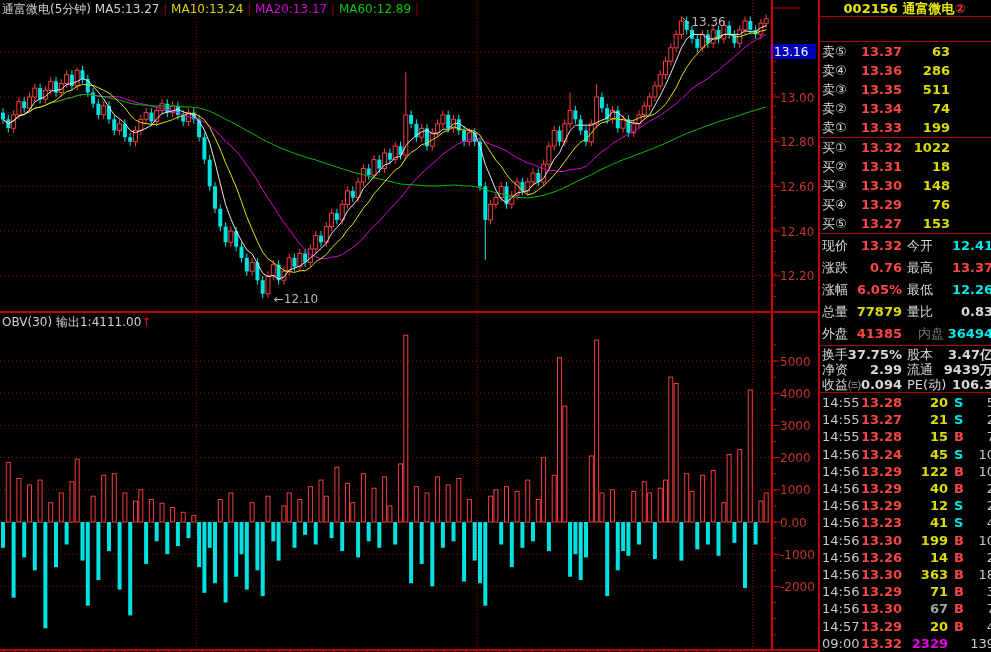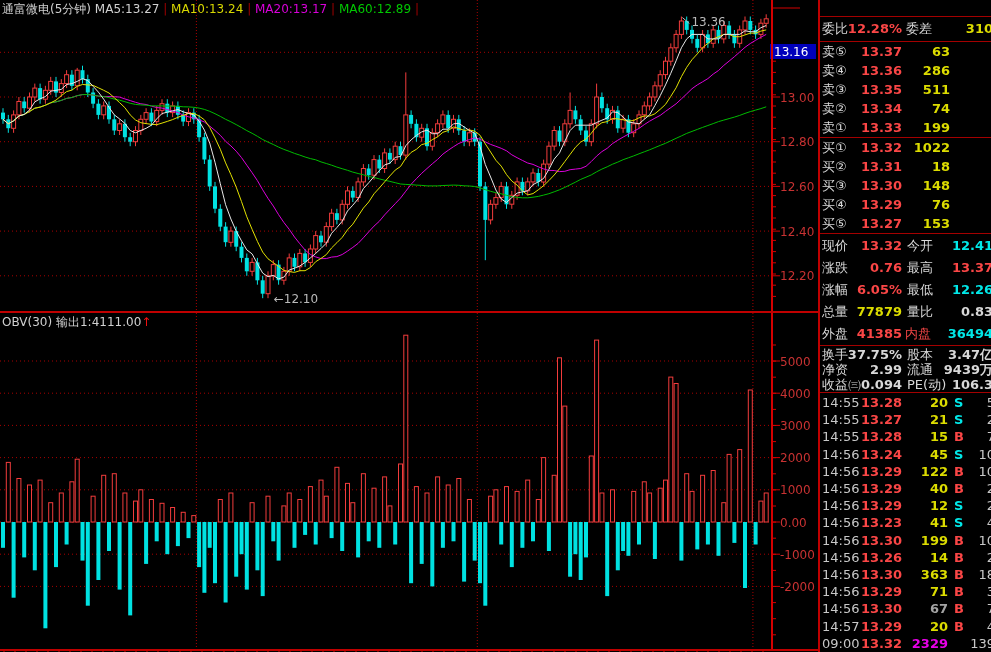--- a/index.html
+++ b/index.html
@@ -633,28 +633,26 @@
   <div class="hdr" id="candle-header" style="left:2px;top:1px;"><span style="color: rgb(208, 208, 208);">通富微电(5分钟) </span><span style="color: rgb(208, 208, 208);">MA5:13.27</span><span style="color: rgb(160, 0, 0);"> | </span><span style="color: rgb(216, 216, 0);">MA10:13.24</span><span style="color: rgb(160, 0, 0);"> | </span><span style="color: rgb(216, 0, 216);">MA20:13.17</span><span style="color: rgb(160, 0, 0);"> | </span><span style="color: rgb(0, 200, 0);">MA60:12.89</span><span style="color: rgb(160, 0, 0);"> |</span></div>
 
   <div class="hdr" id="obv-header" style="left:2px;top:314px;"><span style="color: rgb(208, 208, 208);">OBV(30) </span><span style="color: rgb(208, 208, 208);">输出1:4111.00</span><span style="color: rgb(240, 16, 16);">↑</span></div>
 
   <div class="hline" style="left:0;top:311px;width:818px;height:2px;"></div>
   <div class="hline" style="left:0;top:649px;width:818px;height:2px;"></div>
 
   <div class="panel-border"></div>
 
   <div class="panel" id="quote-panel">
+    <div class="prow title-row" id="panel-title" style="top:1px;height:15px;line-height:15px;font-size:13px;">
+      <span style="position:static;display:inline;">002156</span>
+      <span style="position:static;display:inline;">通富微电</span><span style="position:static;display:inline;color:#f03030;">②</span>
+    </div>
     <div class="pdiv" style="top:16px;"></div>
 
-    <div class="prow" style="top:18px;height:22px;line-height:22px;">
-      <span class="lab" style="left:4px;">委比</span>
-      <span class="num c-red" style="right:89px;">12.28%</span>
-      <span class="lab" style="left:88px;">委差</span>
-      <span class="num c-yellow" style="right:-2px;">310</span>
-    </div>
     <div class="pdiv" style="top:41px;"></div>
 
     <div id="asks">
         <div class="prow" style="top: 42px; height: 19px; line-height: 19px;">
           <span style="left: 4px; color: rgb(216, 216, 216);">卖⑤</span>
           <span style="right: 89px; font-weight: bold; color: rgb(250, 70, 70);">13.37</span>
           <span style="right: 41px; font-weight: bold; color: rgb(220, 220, 0);">63</span>
         </div>
         <div class="prow" style="top: 61px; height: 19px; line-height: 19px;">
           <span style="left: 4px; color: rgb(216, 216, 216);">卖④</span>
@@ -728,21 +726,21 @@
         </div>
         <div class="prow" style="top: 301px; height: 22px; line-height: 22px;">
           <span style="left: 4px; color: rgb(216, 216, 216);">总量</span>
           <span style="right: 89px; font-weight: bold; color: rgb(220, 220, 0);">77879</span>
           <span style="left: 89px; color: rgb(216, 216, 216);">量比</span>
           <span style="right: -2px; font-weight: bold; color: rgb(216, 216, 216);">0.83</span>
         </div>
         <div class="prow" style="top: 323px; height: 22px; line-height: 22px;">
           <span style="left: 4px; color: rgb(216, 216, 216);">外盘</span>
           <span style="right: 89px; font-weight: bold; color: rgb(250, 70, 70);">41385</span>
-          <span style="left: 87px; color: #ef4444;">内盘</span>
+          <span style="left: 100px; color: #737373;">内盘</span>
           <span style="right: -2px; font-weight: bold; color: rgb(0, 232, 232);">36494</span>
         </div>
       </div>
     <div class="pdiv" style="top:345px;"></div>
     <div id="stats-extra">
         <div class="prow" style="top: 347px; height: 15px; line-height: 15px;">
           <span style="left: 4px; color: rgb(216, 216, 216);">换手</span>
           <span style="right: 89px; font-weight: bold; color: rgb(216, 216, 216);">37.75%</span>
           <span style="left: 89px; color: rgb(216, 216, 216);">股本</span>
           <span style="right: -2px; font-weight: bold; color: rgb(216, 216, 216);">3.47亿</span>

